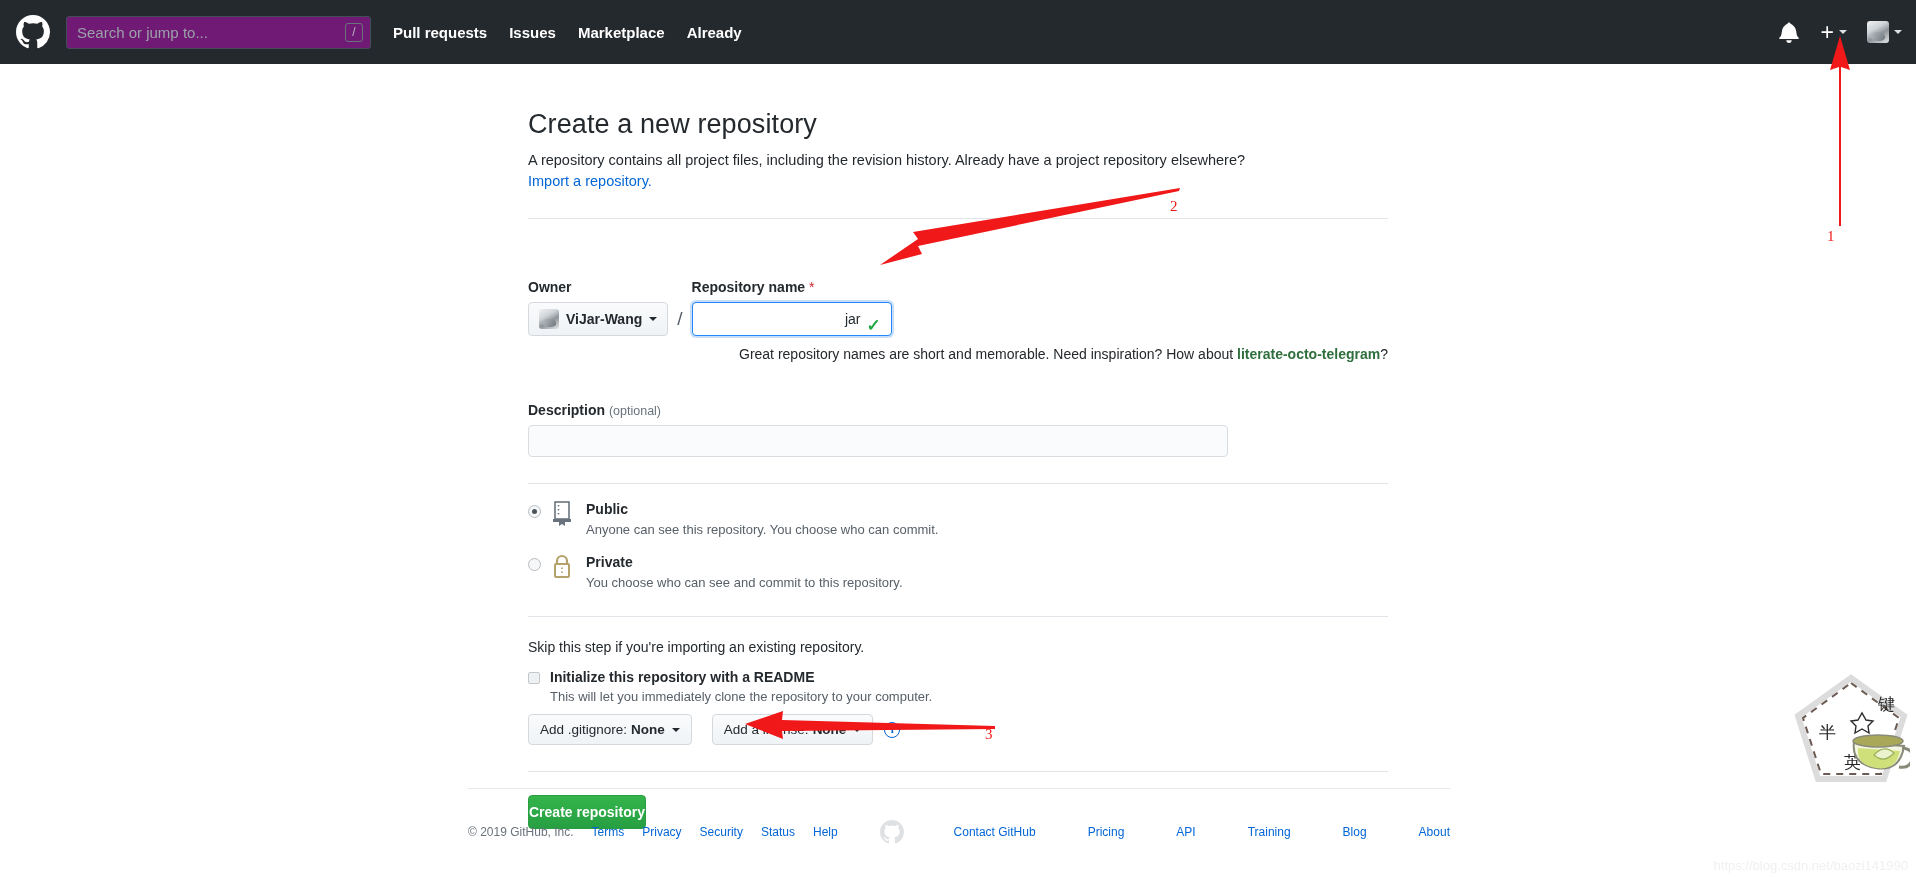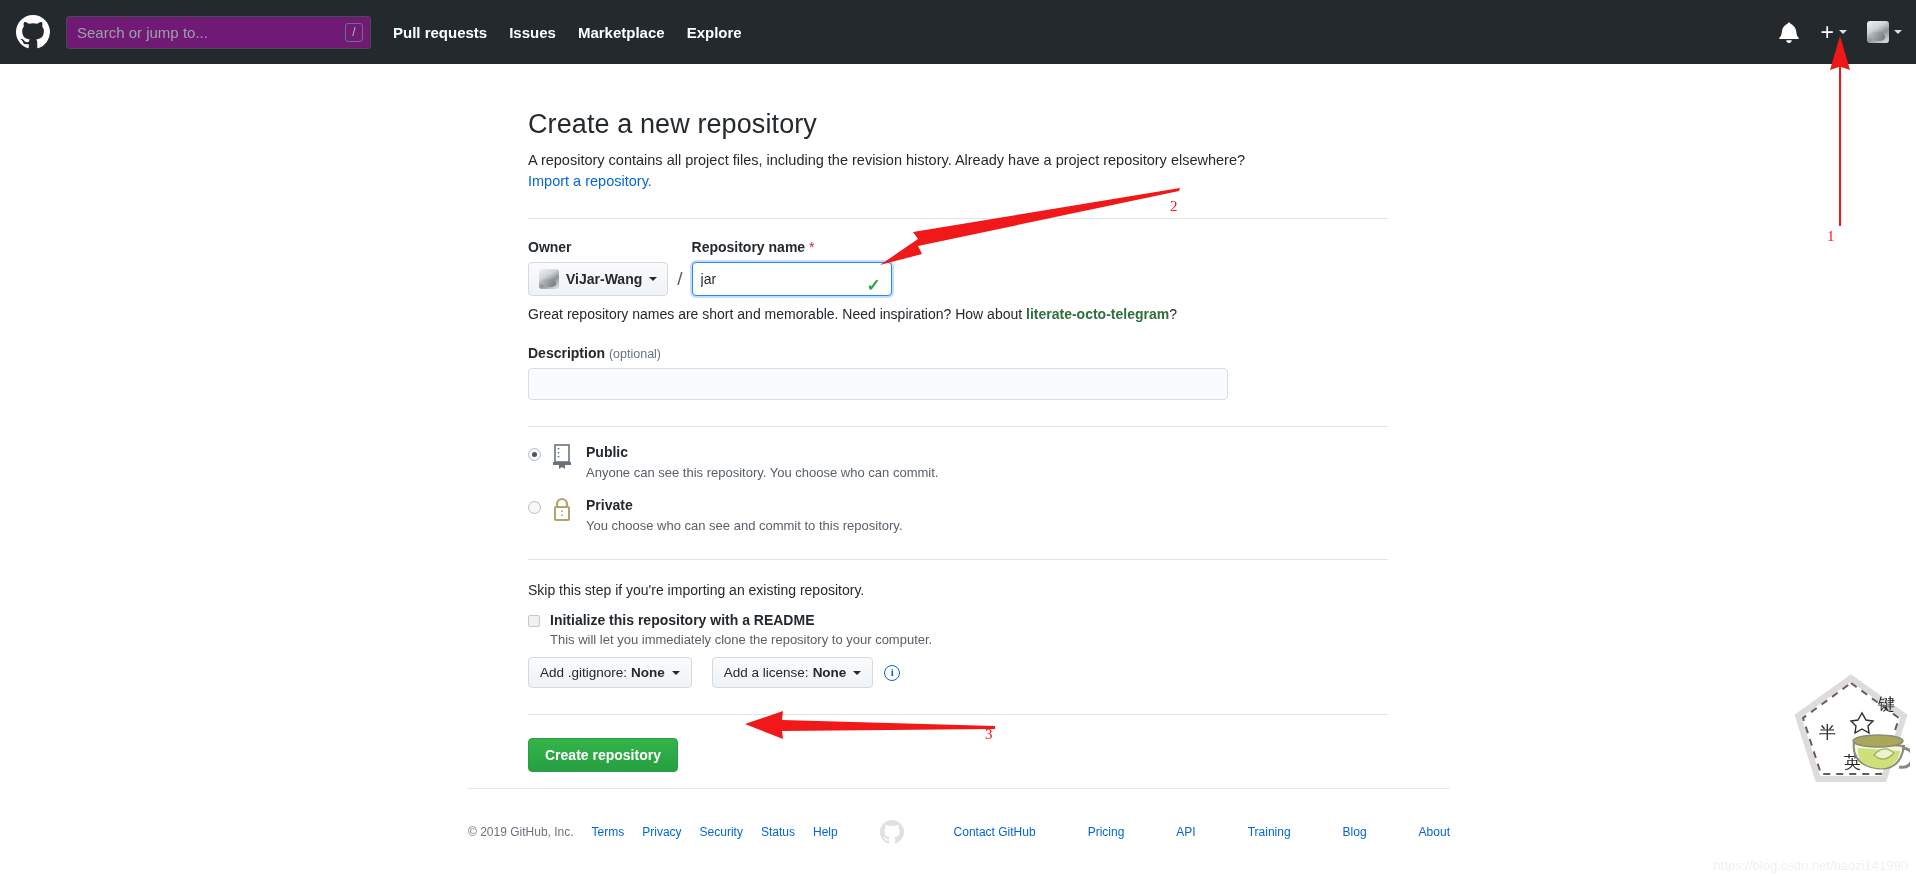--- a/index.html
+++ b/index.html
@@ -102,21 +102,21 @@
   .page-sub {
     font-size: 14.5px; color: #24292e;
     margin: 10px 0 0 0; line-height: 1.45;
   }
   .link { color: #0366d6; text-decoration: none; }
   .rule { border: none; border-top: 1px solid #e1e4e8; margin: 26px 0 0 0; height: 0; }
 
   .row-owner { display: flex; align-items: flex-end; margin-top: 20px; }
   .field-label {
     font-size: 14px; font-weight: bold; color: #24292e;
-    display: block; margin-bottom: 7px;
+    display: block; margin-bottom: 7px; margin-top: 40px;
   }
   .req { color: #cb2431; font-weight: normal; }
   .optional { font-weight: normal; color: #6a737d; font-size: 12.5px; }
 
   .owner-btn {
     display: inline-flex; align-items: center;
     height: 34px; padding: 0 10px;
     background: linear-gradient(#fafbfc,#eff3f6);
     border: 1px solid #d5d9dd;
     border-radius: 4px;
@@ -146,27 +146,28 @@
     width: 200px; height: 34px;
     border: 1px solid #2188ff;
     box-shadow: 0 0 0 2px rgba(3,102,214,.22);
     border-radius: 4px;
     font-size: 14px; color: #24292e;
     padding: 0 30px 0 8px;
     outline: none;
     font-family: "Liberation Sans", sans-serif;
     background: #fff;
     caret-color: #24292e;
+    text-align: right;
   }
   .check-ok {
     position: absolute; right: 9px; top: 8px;
     width: 16px; height: 16px; color: #28a745;
     font-size: 17px; line-height: 16px; font-weight: bold;
   }
-  .help-text { font-size: 14px; color: #24292e; margin-top: 10px; }
+  .help-text { font-size: 14px; color: #24292e; margin-top: 10px; text-align: right; }
   .suggest { color: #2f6f3e; font-weight: bold; text-decoration: none; }
 
   .desc-block { margin-top: 23px; }
   .desc-input {
     width: 700px; height: 32px;
     border: 1px solid #d9dde1;
     border-radius: 4px;
     background: #fafbfc;
     padding: 0 8px;
     font-size: 14px;
@@ -219,21 +220,21 @@
   .info-icon {
     margin-left: 11px; width: 16px; height: 16px;
     border: 1.4px solid #0366d6; border-radius: 50%;
     color: #0366d6; font-size: 11px; font-weight: bold;
     text-align: center; line-height: 13px;
     font-family: "Liberation Serif", serif;
   }
 
   .create-btn {
     margin-top: 23px;
-    height: 34px; padding: 0 16px;
+    height: 34px; padding: 0 0;
     background: linear-gradient(#34b44a,#269f42);
     border: 1px solid #2a9c41; border-radius: 4px;
     color: #ffffff; font-size: 14px; font-weight: bold;
     font-family: "Liberation Sans", sans-serif;
     cursor: pointer;
   }
 
   
   .footer-rule {
     position: absolute; top: 788px; left: 468px;
@@ -286,21 +287,21 @@
 
   <div class="search-wrap">
     <input class="search-input" type="text" placeholder="Search or jump to..." style="">
     <span class="slash-badge">/</span>
   </div>
 
   <nav class="nav">
     <a href="#">Pull requests</a>
     <a href="#">Issues</a>
     <a href="#">Marketplace</a>
-    <a href="#">Explore</a>
+    <a href="#">Already</a>
   </nav>
 
   <div class="header-right">
     <span class="bell-icon">
       <svg viewBox="0 0 14 16" aria-hidden="true">
           <path d="M14 12v1H0v-1l.73-.58c.77-.77.81-2.55 1.19-4.42C2.69 3.23 6 2 6 2c0-.55.45-1 1-1s1 .45 1 1c0 0 3.39 1.23 4.16 5 .38 1.88.42 3.66 1.19 4.42l.66.58H14zm-7 4c1.11 0 2-.89 2-2H5c0 1.11.89 2 2 2z"></path>
         </svg>
     </span>
     <span class="plus-menu">
       <span class="plus-glyph">+</span>

